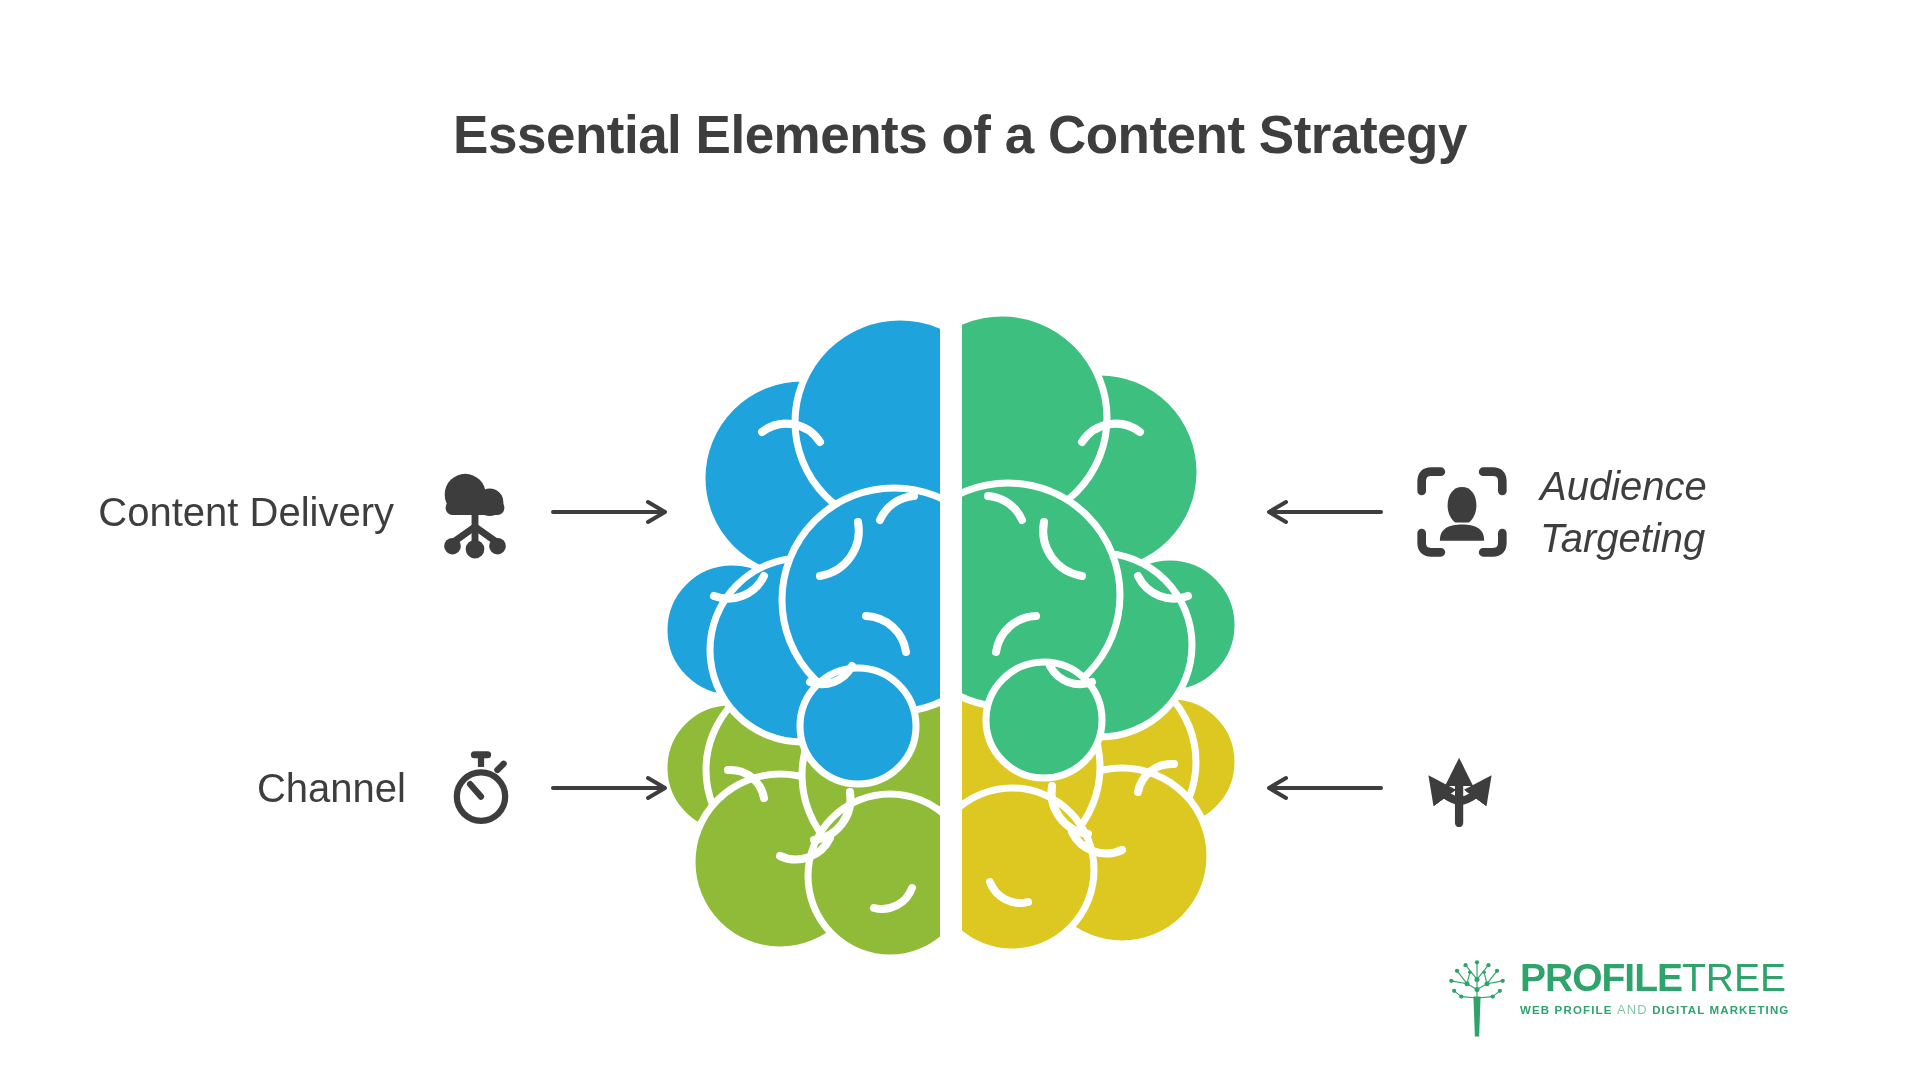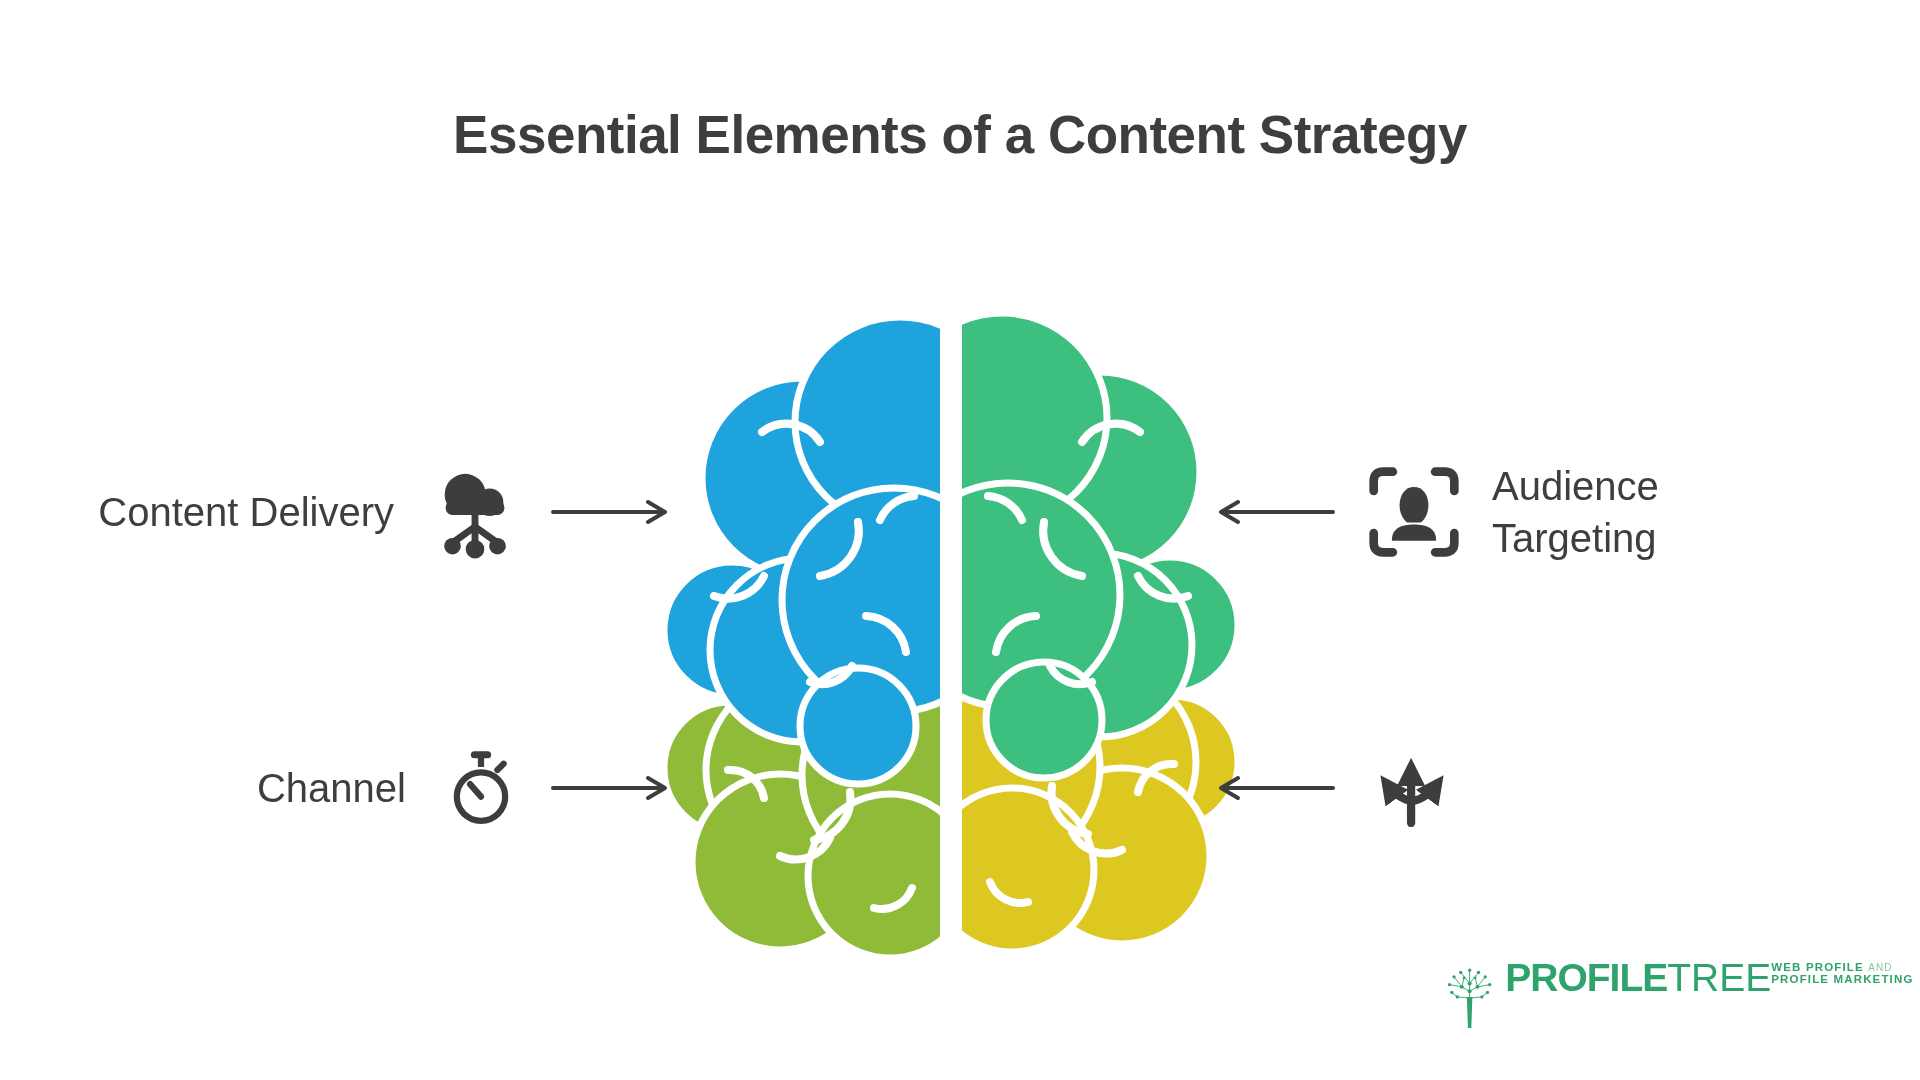--- a/index.html
+++ b/index.html
@@ -6,34 +6,34 @@
   body{width:1920px;height:1080px;overflow:hidden;font-family:"Liberation Sans",sans-serif;}
   .stage{position:relative;width:1920px;height:1080px;background:var(--background,#ffffff);}
 
   .title{
     position:absolute;top:104px;left:0;width:100%;text-align:center;
     font-size:53px;font-weight:700;color:var(--text,#3e3e3e);letter-spacing:-0.5px;
   }
 
   .row{position:absolute;display:flex;align-items:center;gap:30px;transform:translateY(-50%);}
   .row-left{right:1246px;}
-  .row-right{left:1212px;}
+  .row-right{left:1260px;font-style:italic;}
   .label{font-size:40px;color:var(--text,#3e3e3e);white-space:nowrap;line-height:1.3;}
   .label.wrap{white-space:normal;width:240px;}
   .row-left .label{margin-right:6px;}
 
   .brain{position:absolute;left:662px;top:300px;}
 
   .logo{position:absolute;left:1444px;top:958px;display:flex;align-items:flex-start;gap:10px;}
-  .logo-text{display:flex;flex-direction:row;}
+  .logo-text{display:flex;flex-direction:column;}
   .brand{font-size:39px;line-height:1.05;color:var(--logo-green,#2ea36b);letter-spacing:-1px;}
   .brand .b1{font-weight:700;}
   .brand .b2{font-weight:400;letter-spacing:0px;}
   .tagline{margin-top:3px;font-size:11.5px;font-weight:700;color:var(--logo-green,#2ea36b);letter-spacing:1.15px;}
-  .tagline .and{font-size:10px;opacity:.6;font-weight:400;}
+  .tagline .and{font-size:13px;opacity:.6;font-weight:400;}
 
   svg{display:block;}
 </style>
 </head>
 <body>
 
 <div class="stage">
 
   <div class="title">Essential Elements of a Content Strategy</div>
 
@@ -216,18 +216,18 @@
         <circle cx="60" cy="36" r="3.5"></circle>
           <circle cx="46" cy="44" r="3.5"></circle>
         <path d="M41,54 L51,54 L49,110 L43,110 Z"></path>
       </g>
     </svg>
     <div class="logo-text">
       <div class="brand"><span class="b1">PROFILE</span><span class="b2">TREE</span></div>
       <div class="tagline">
         <span>WEB PROFILE</span>
         <span class="and">AND</span>
-        <span>PROFILE MARKETING</span>
+        <span>DIGITAL MARKETING</span>
       </div>
     </div>
   </div>
 
 </div>
 
 </body></html>

